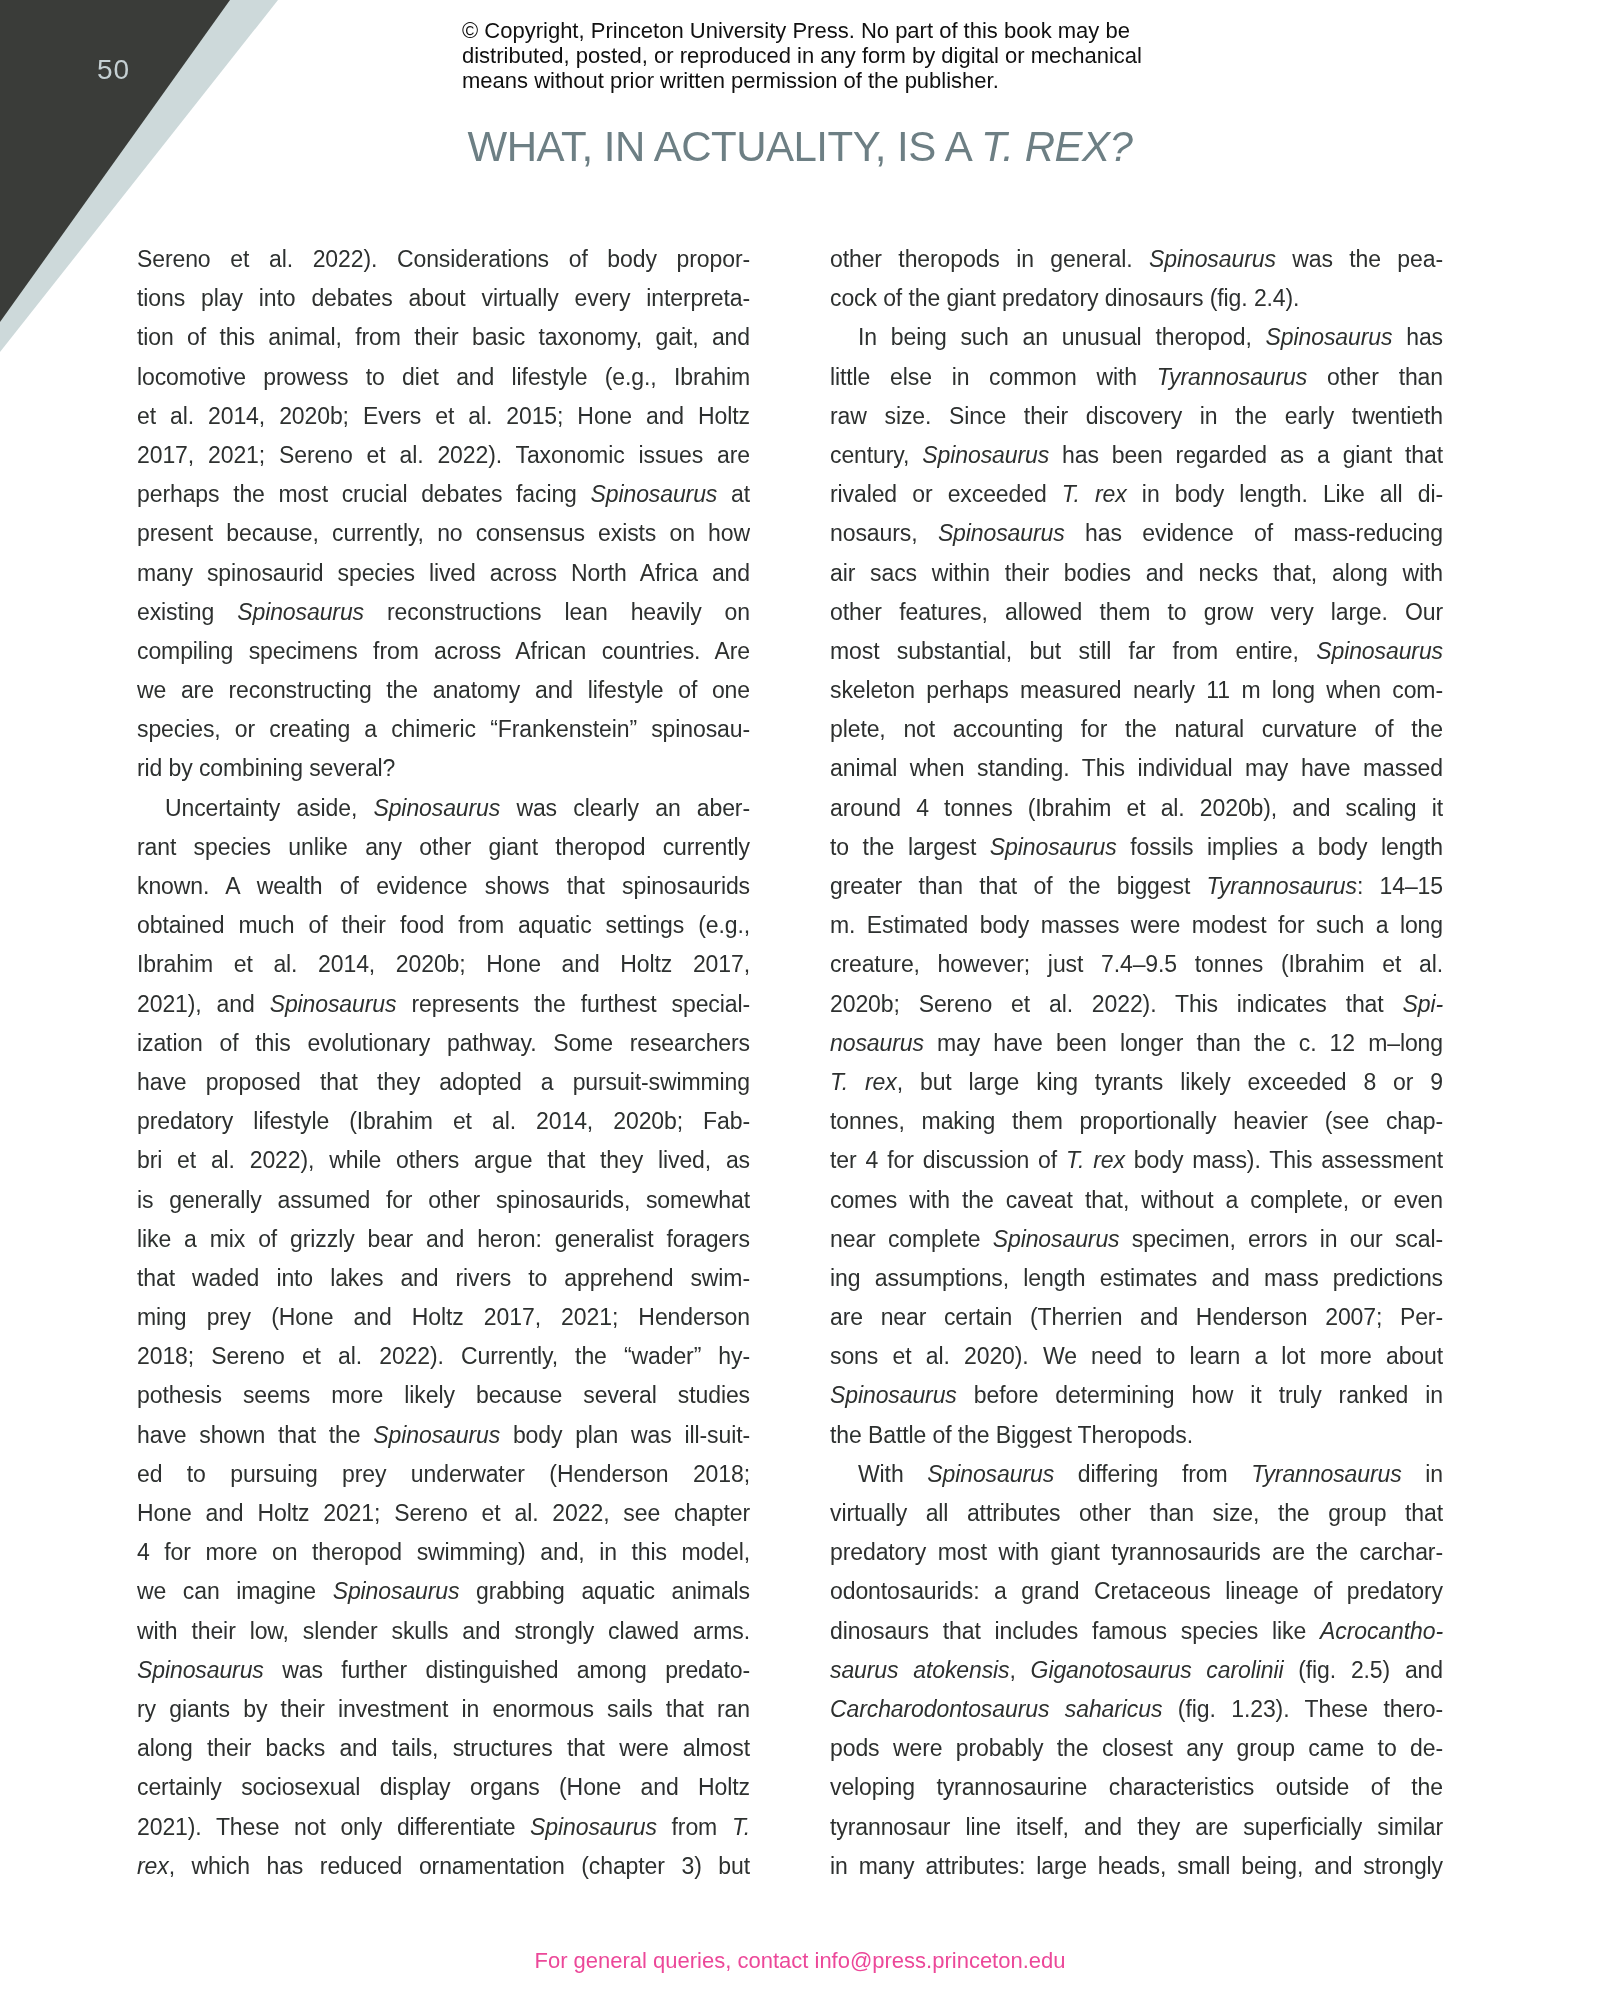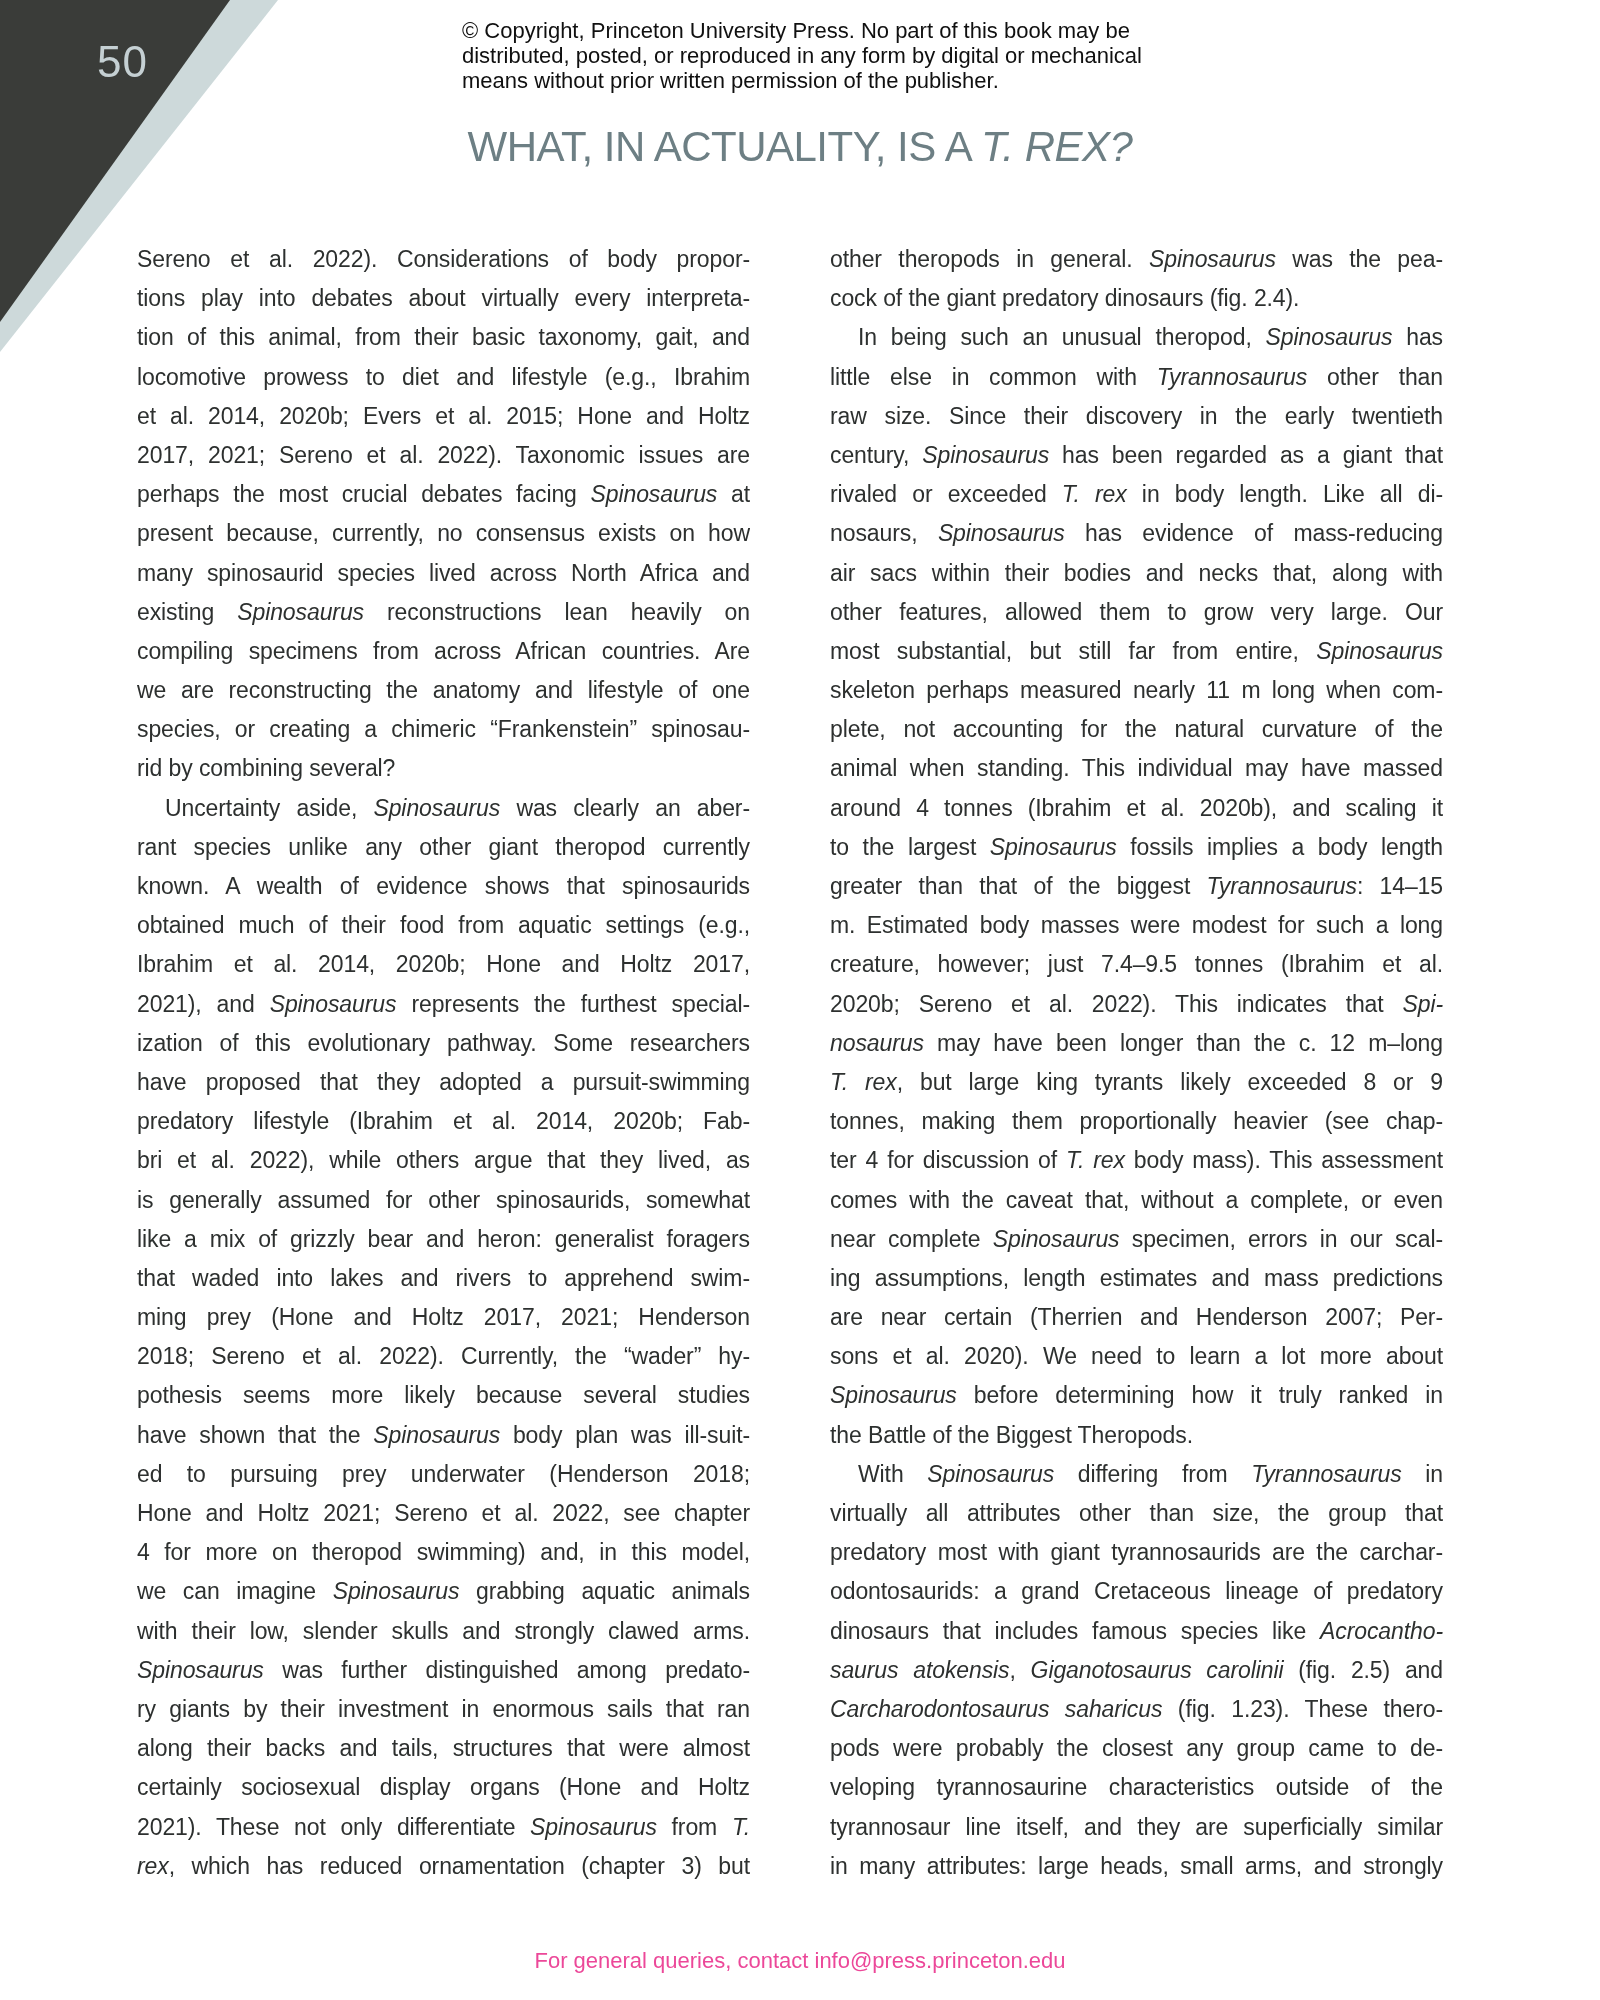--- a/index.html
+++ b/index.html
@@ -11,22 +11,22 @@
     position:absolute; left:0; top:0; width:278px; height:352px;
     background:var(--corner-light,#cdd9da);
     clip-path:polygon(0 0, 100% 0, 0 100%);
   }
   .corner-dark{
     position:absolute; left:0; top:0; width:230px; height:322px;
     background:var(--corner-dark,#3a3c39);
     clip-path:polygon(0 0, 100% 0, 0 100%);
   }
   .page-number{
-    position:absolute; left:97px; top:40px;
-    font-size:44px; line-height:1; letter-spacing:1px;
+    position:absolute; left:97px; top:56px;
+    font-size:28px; line-height:1; letter-spacing:1px;
     color:var(--page-number,#c5d0d3);
   }
   .copyright{
     position:absolute; left:462px; top:18px; width:720px;
     font-size:22px; line-height:25px; color:var(--notice-text,#101010);
   }
   .title{
     position:absolute; left:0; top:122px; width:1600px; margin:0;
     text-align:center; font-weight:400;
     font-size:42px; line-height:50px; letter-spacing:-0.5px;
@@ -147,18 +147,18 @@
         <div class="line ind"><span>With </span><span class="it">Spinosaurus</span><span> differing from </span><span class="it">Tyrannosaurus</span><span> in</span></div>
         <div class="line"><span>virtually all attributes other than size, the group that</span></div>
         <div class="line"><span>predatory most with giant tyrannosaurids are the carchar-</span></div>
         <div class="line"><span>odontosaurids: a grand Cretaceous lineage of predatory</span></div>
         <div class="line"><span>dinosaurs that includes famous species like </span><span class="it">Acrocantho-</span></div>
         <div class="line"><span class="it">saurus atokensis</span><span>, </span><span class="it">Giganotosaurus carolinii</span><span> (fig. 2.5) and</span></div>
         <div class="line"><span class="it">Carcharodontosaurus saharicus</span><span> (fig. 1.23). These thero-</span></div>
         <div class="line"><span>pods were probably the closest any group came to de-</span></div>
         <div class="line"><span>veloping tyrannosaurine characteristics outside of the</span></div>
         <div class="line"><span>tyrannosaur line itself, and they are superficially similar</span></div>
-        <div class="line"><span>in many attributes: large heads, small arms, and strongly</span></div>
+        <div class="line"><span>in many attributes: large heads, small being, and strongly</span></div>
       </div>
   </div>
 
   <div class="footer">For general queries, contact info@press.princeton.edu</div>
 </div>
 
 </body></html>

